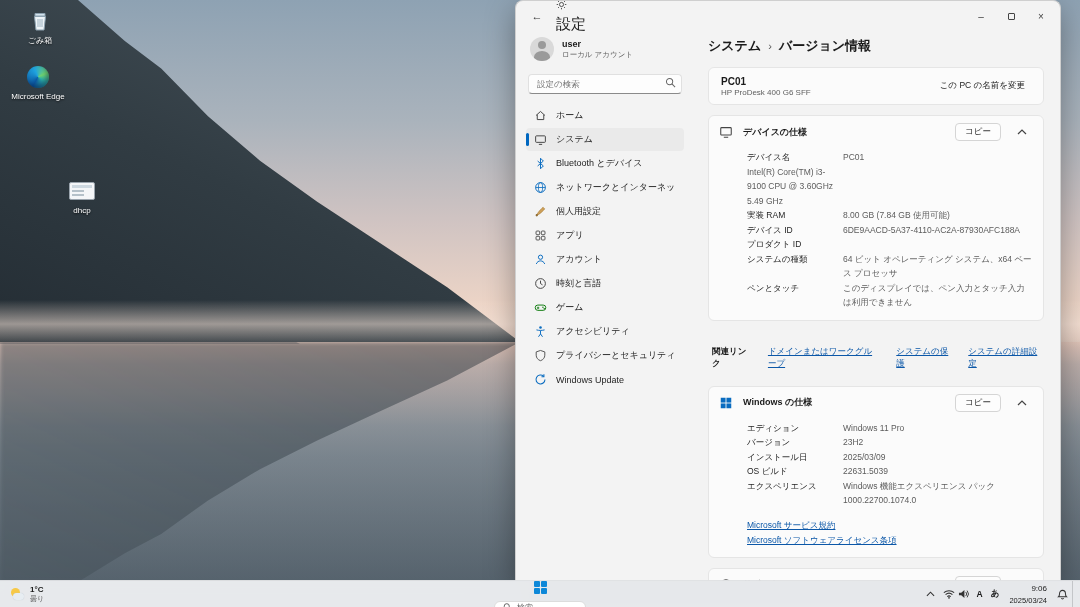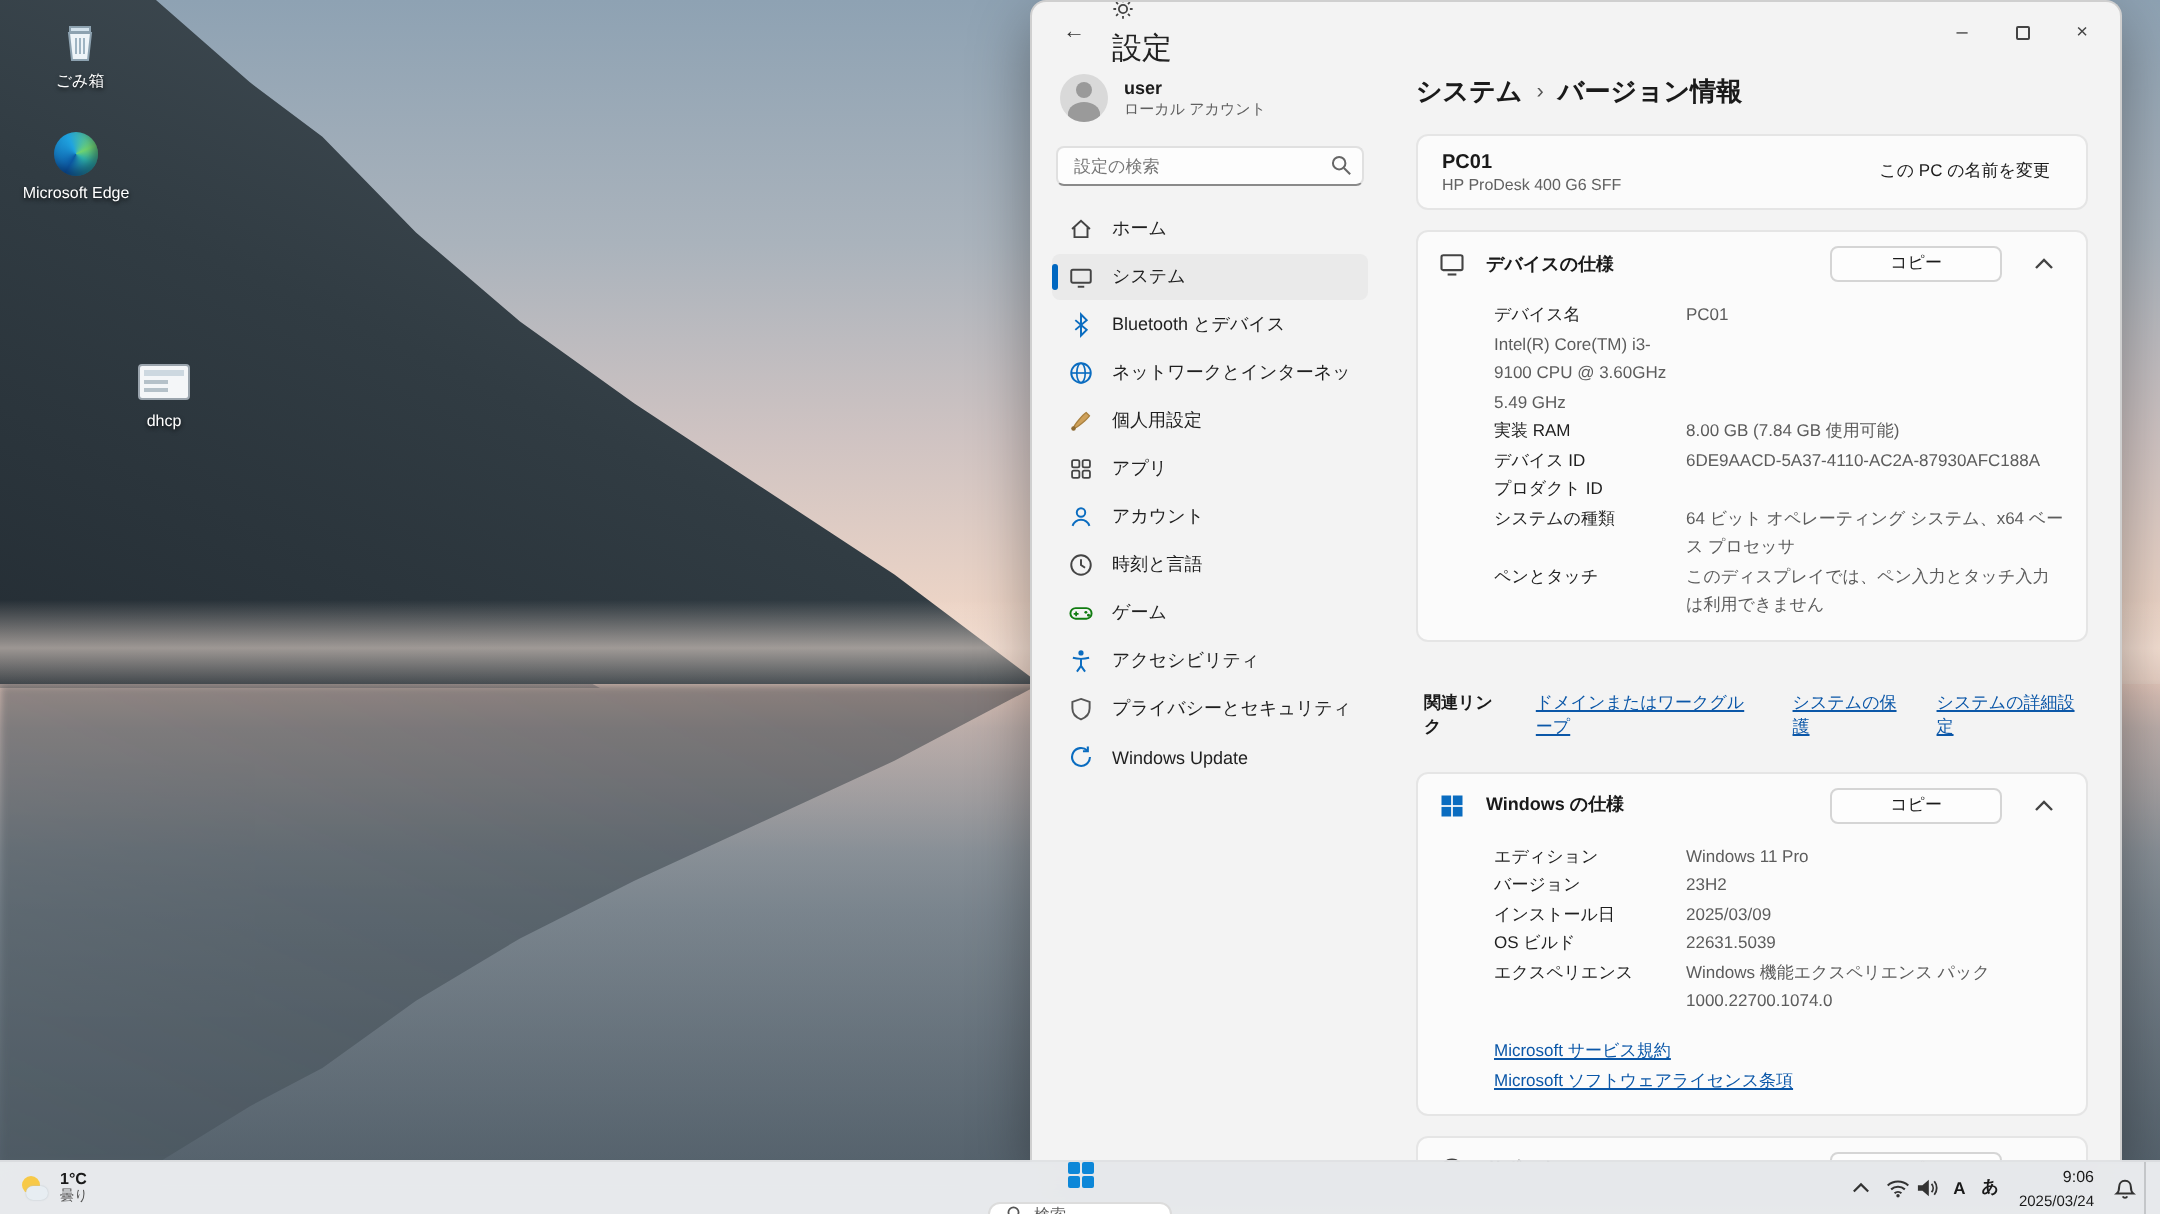--- a/index.html
+++ b/index.html
@@ -76,21 +76,21 @@
   .crumb .current { font-weight:bold; }
   .card { background:#fbfbfb; border:1px solid #e5e5e5; border-radius:6px; }
   .dev-head { margin-top:12px; display:flex; align-items:center; padding:7px 12px; }
   .dev-name { font-size:10px; font-weight:bold; color:#1a1a1a; line-height:13px; }
   .dev-model { font-size:8px; color:#616161; }
   .rename-btn { margin-left:auto; font-size:8.5px; color:#1a1a1a; cursor:pointer; padding:3px 6px; border-radius:4px; }
   .spec-card { margin-top:10px; }
   .card-head { display:flex; align-items:center; gap:10px; padding:7px 10px; }
   .chicon { width:14px; height:14px; flex:0 0 14px; }
   .ctitle { font-size:9px; font-weight:600; color:#1a1a1a; }
-  .copy-btn { margin-left:auto; height:18px; padding:0 29px; background:#fdfdfd; border:1px solid #d5d5d5; border-radius:4px;
+  .copy-btn { margin-left:auto; height:18px; padding:0 9px; background:#fdfdfd; border:1px solid #d5d5d5; border-radius:4px;
     font-size:8.5px; color:#1a1a1a; display:flex; align-items:center; cursor:pointer; font-family:inherit; }
   .chev-btn { width:22px; height:18px; display:flex; align-items:center; justify-content:center; cursor:pointer; }
   .rows { padding:2px 10px 10px 38px; }
   .srow { display:grid; grid-template-columns:96px 1fr; font-size:8.5px; line-height:14.5px; }
   .srow .lab { color:#1f1f1f; }
   .srow .val { color:#5c5c5c; }
   .card-links { padding:2px 10px 10px 38px; display:flex; flex-direction:column; gap:3px; }
   .bluelink { font-size:8.5px; color:#0b57a8; text-decoration:underline; cursor:pointer; width:max-content; }
   .rel-row { display:flex; align-items:center; gap:16px; padding:8px 4px 6px;margin-top:17px; }
   .rel-label { font-size:8.5px; font-weight:600; color:#1a1a1a; }

